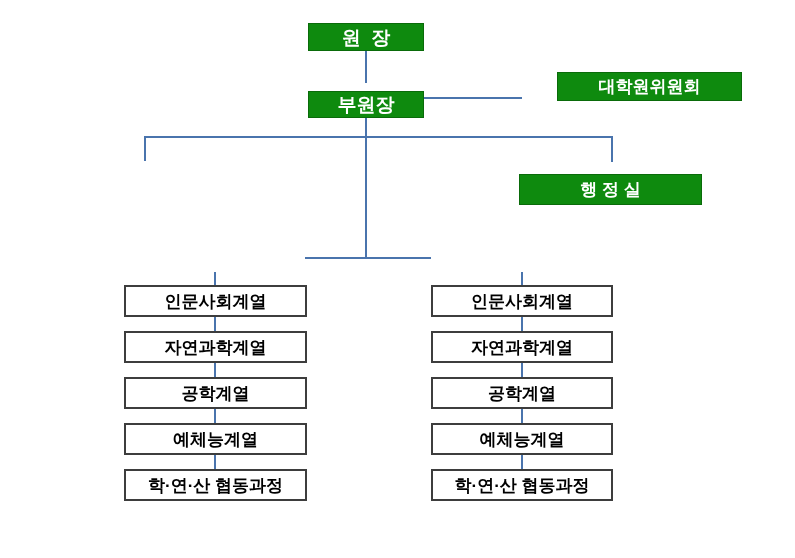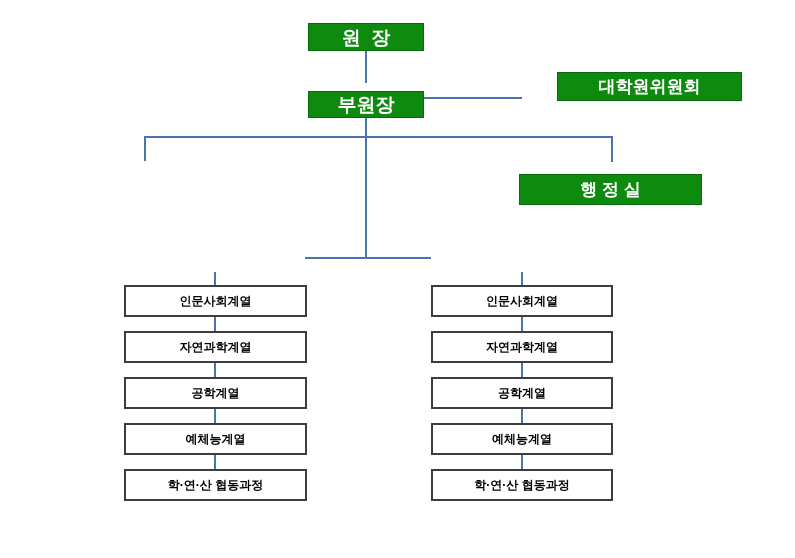--- a/index.html
+++ b/index.html
@@ -28,21 +28,21 @@
     background:#ffffff;
     border:2px solid #3d3d3d;
     color:#000000;
   }
   .line{
     position:absolute;
     background:#4a74ad;
   }
   .fs-lg{font-size:19px;}
   .fs-md{font-size:17px;}
-  .fs-sm{font-size:12px;}
+  .fs-sm{font-size:17px;}
 </style>
 </head>
 <body>
 
 <div id="stage">
 
   <div class="line" style="left:365px;top:51px;width:2px;height:32px;"></div>
   <div class="line" style="left:424px;top:97px;width:98px;height:2px;"></div>
   <div class="line" style="left:365px;top:110px;width:2px;height:148px;"></div>
   <div class="line" style="left:145px;top:136px;width:468px;height:2px;"></div>

